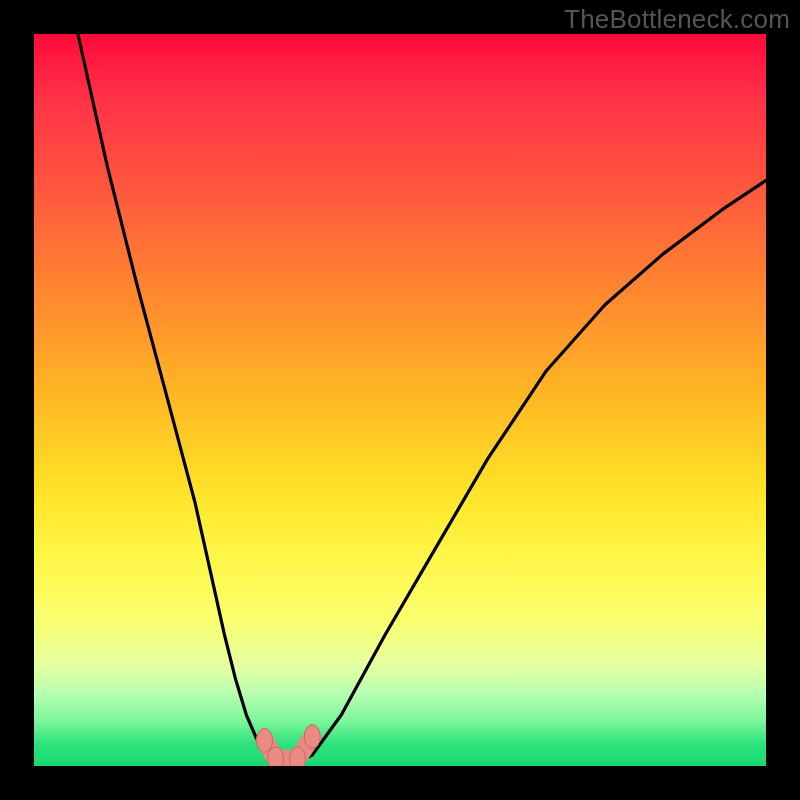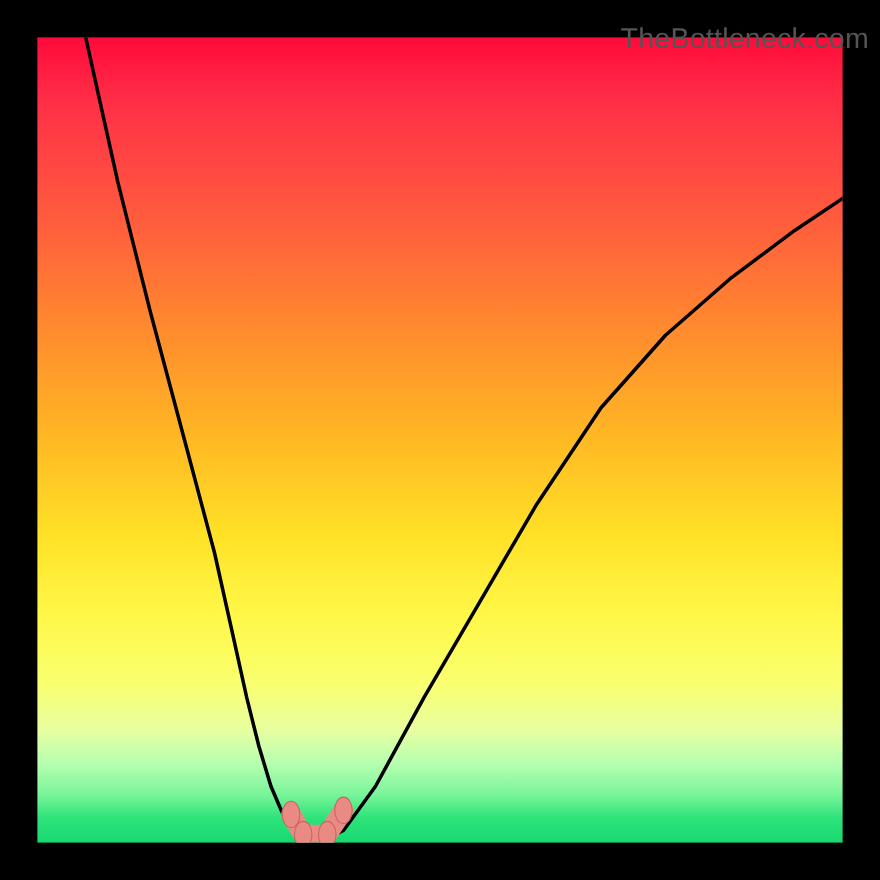--- a/index.html
+++ b/index.html
@@ -37,21 +37,21 @@
       #faff6e 80%,
       #e8ffa0 86%,
       #b8ffb0 90%,
       #7af59a 94%,
       #2de37a 97%,
       #18d870 100%
     );
   }
   .watermark {
     position: absolute;
-    top: 20px;
+    top: 4px;
     right: 10px;
     color: #555;
     font-size: 26px;
     letter-spacing: 0.2px;
     user-select: none;
     pointer-events: none;
   }
   svg.curve {
     position: absolute;
     left: 0;

